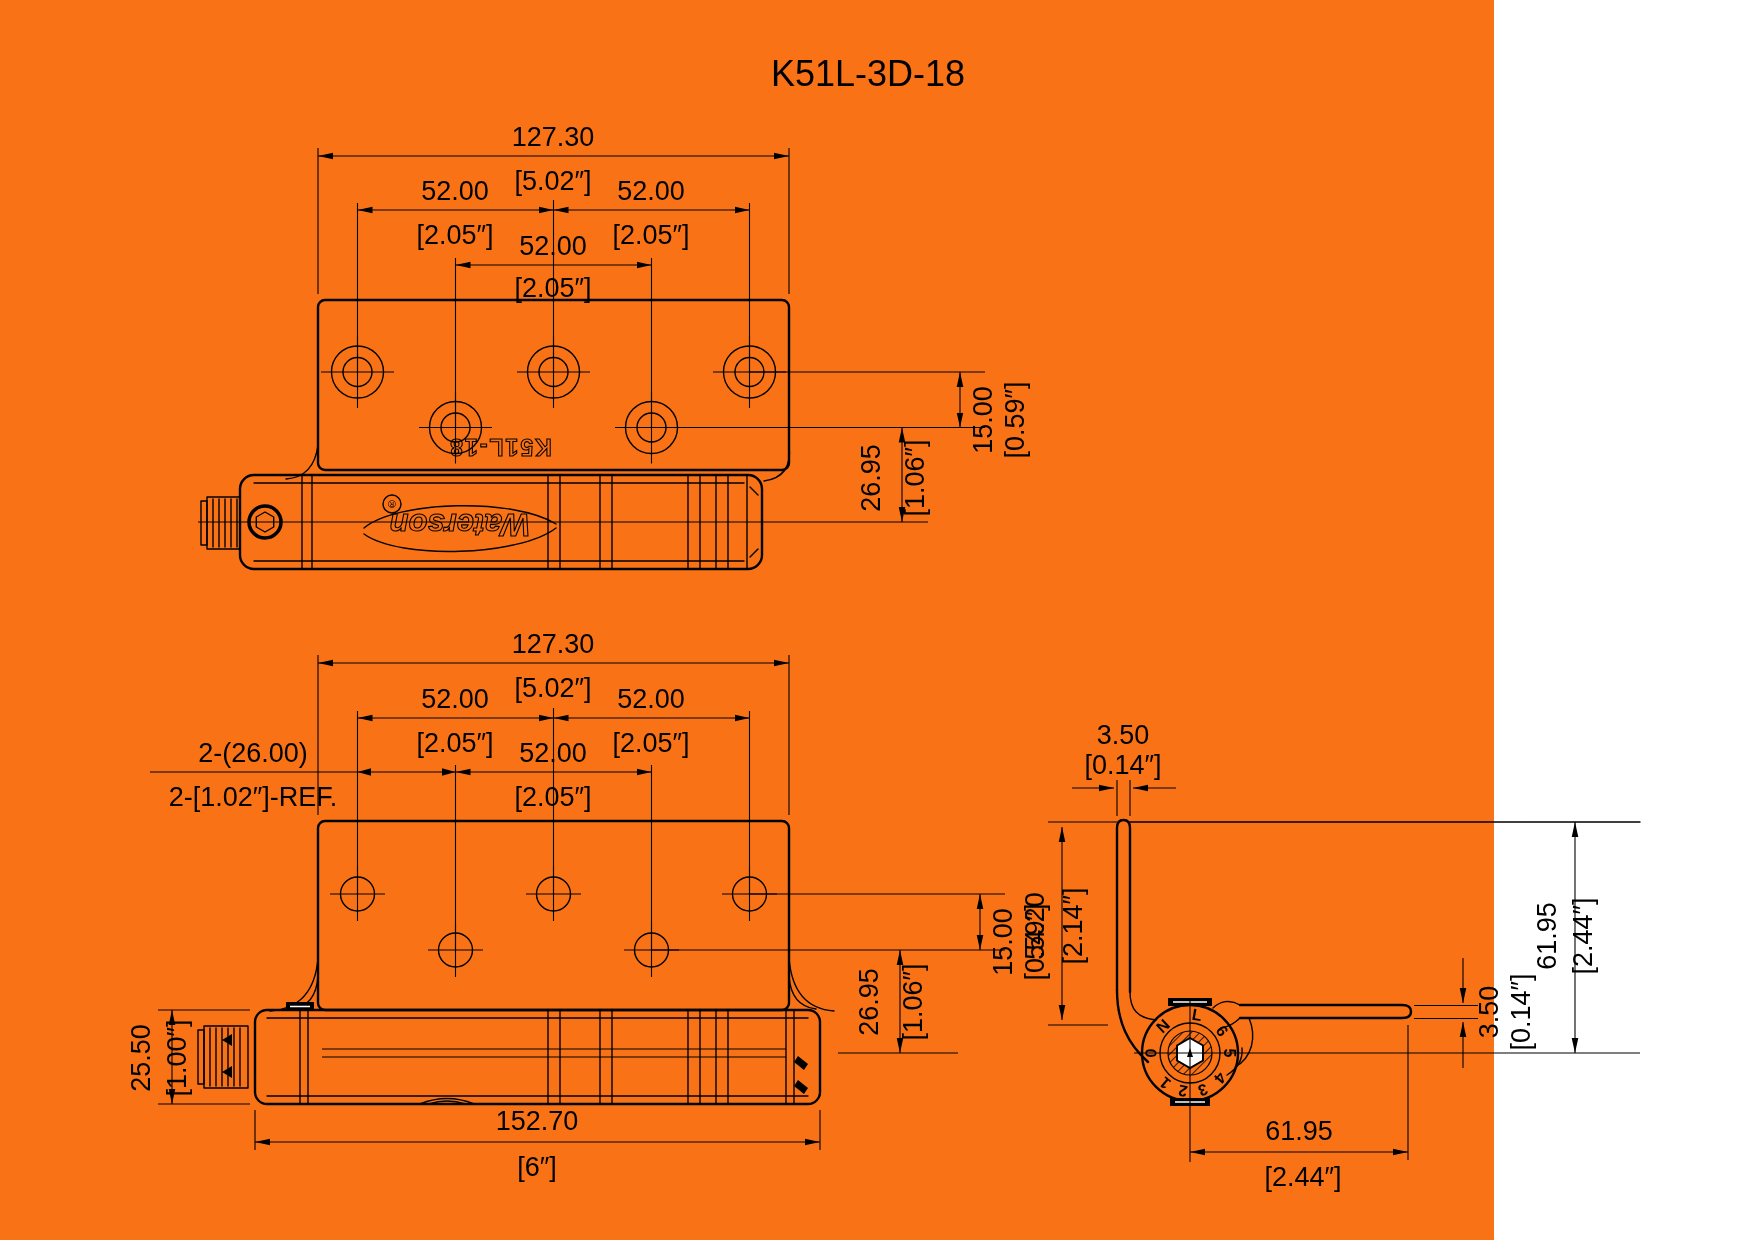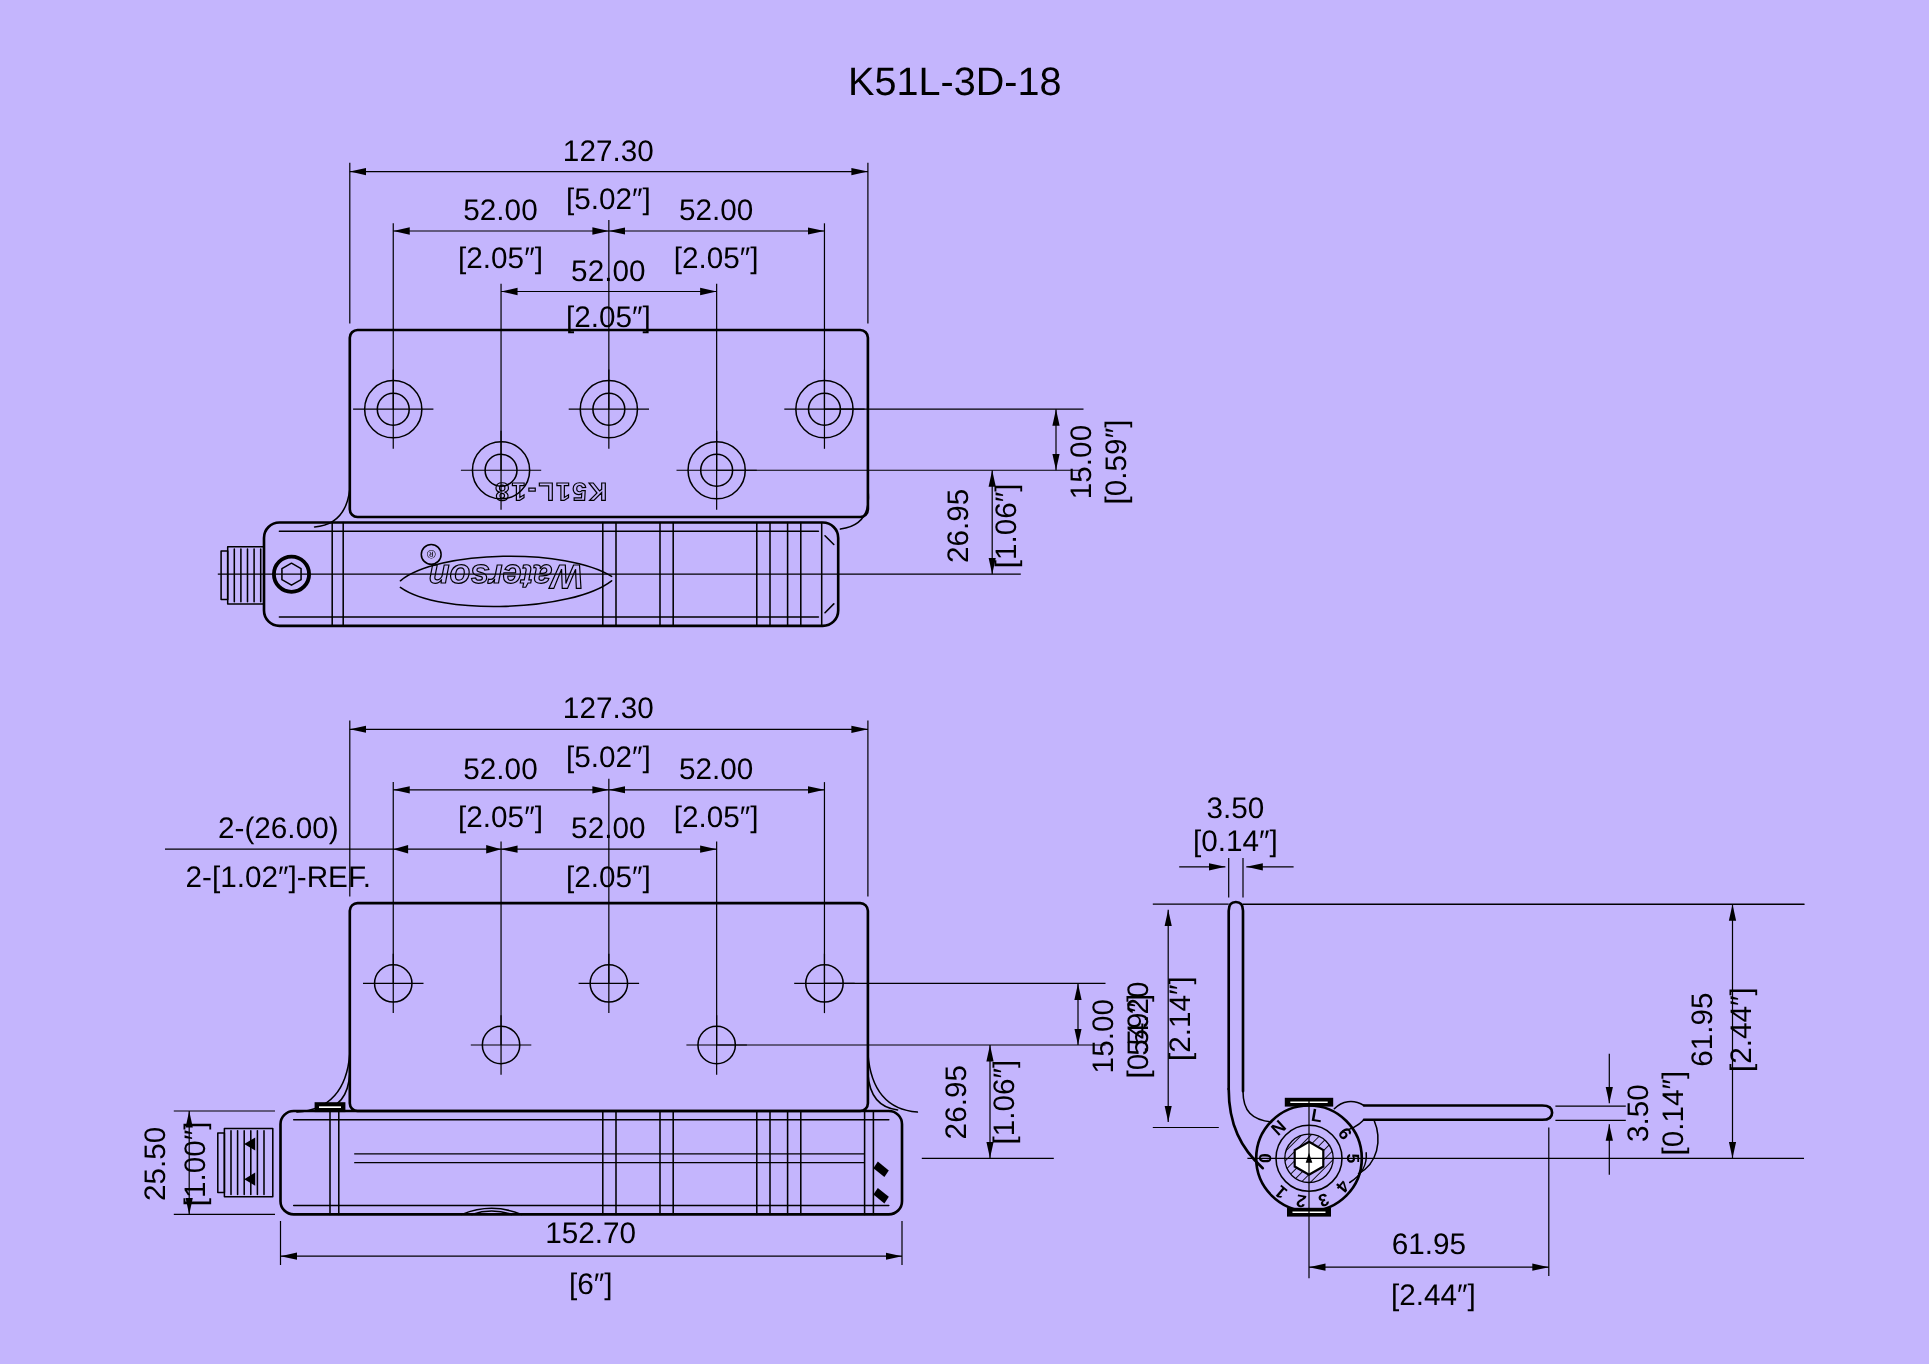--- a/index.html
+++ b/index.html
@@ -1,16 +1,16 @@
 <!DOCTYPE html>
 <html><head>
 <meta charset="utf-8">
 <style>
   html,body{margin:0;padding:0;background:#fff;}
-  .page{width:1754px;height:1240px;background:#c4b5fd;position:relative;font-family:"Liberation Sans",sans-serif;}
+  .page{width:1494px;height:1240px;background:#f97316;position:relative;font-family:"Liberation Sans",sans-serif;}
   svg{display:block;}
   .g2{fill:none;stroke:#000;stroke-width:2.4;stroke-linejoin:round;stroke-linecap:round;}
   .g1{fill:none;stroke:#000;stroke-width:1.4;stroke-linejoin:round;stroke-linecap:round;}
   .dim{fill:none;stroke:#000;stroke-width:1.1;}
   .dl{marker-start:url(#mS);marker-end:url(#mE);}
   .da{marker-end:url(#mE);}
   .dt{font:27px "Liberation Sans",sans-serif;fill:#000;text-anchor:middle;}
   .dg{font:bold 16px "Liberation Sans",sans-serif;fill:#000;text-anchor:middle;dominant-baseline:central;}
   .title-text{font:36px "Liberation Sans",sans-serif;fill:#000;text-anchor:middle;}
   .hollow{fill:none;stroke:#000;stroke-width:1.1;}

